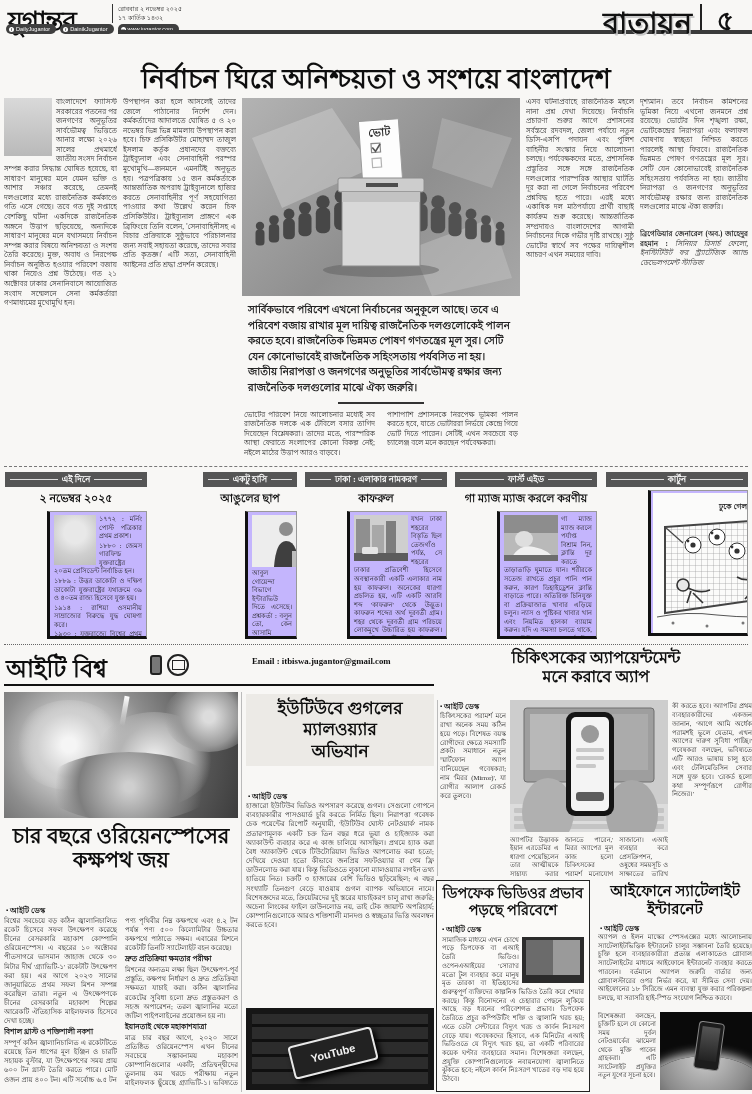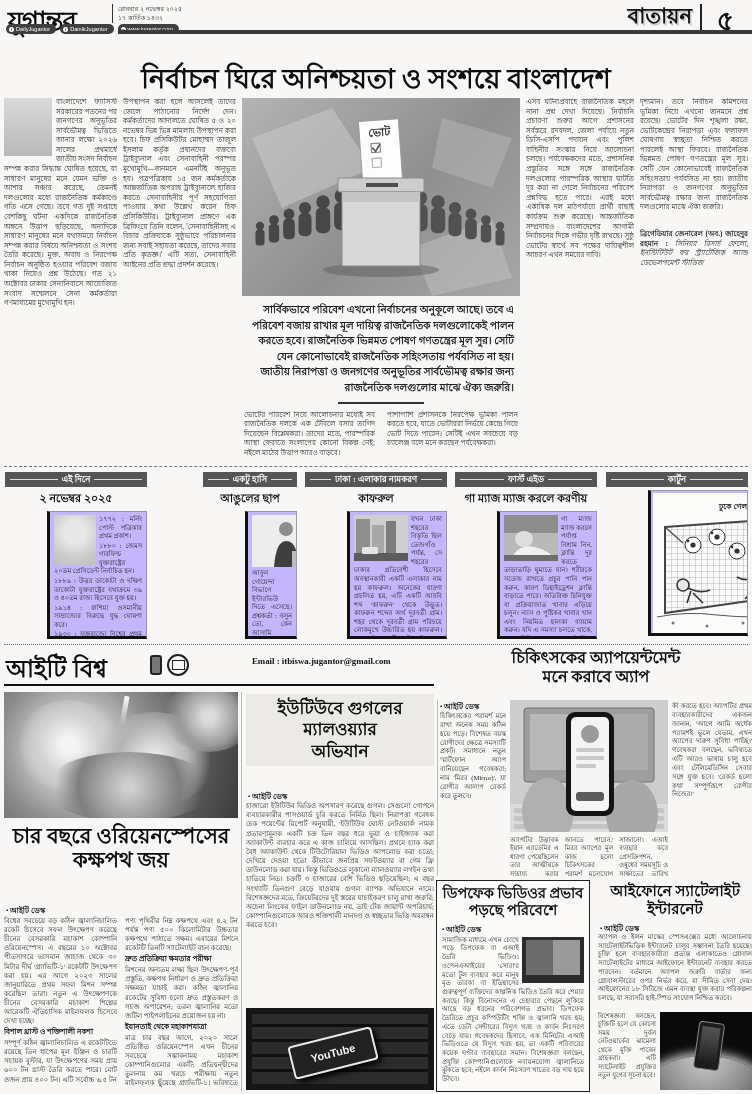--- a/index.html
+++ b/index.html
@@ -12,36 +12,36 @@
   .logo{position:absolute;left:8px;top:1px;font-size:26px;font-weight:900;letter-spacing:-1px;color:#0d0d0d;
         font-family:"Liberation Sans","DejaVu Sans",sans-serif;}
   .dates{position:absolute;left:112px;top:4px;border-left:1.5px solid #333;padding-left:5px;
          font-size:6.3px;line-height:1.5;color:#222;font-family:"Liberation Sans",sans-serif;}
   .badges{position:absolute;left:6px;top:24px;display:flex;gap:4px;}
   .badge{background:#3f3f3f;color:#fff;border-radius:6px;font-size:5.6px;line-height:9px;height:10px;
          padding:0 6px 0 3px;display:flex;align-items:center;gap:2px;font-family:"Liberation Sans",sans-serif;}
   .badge .dot{width:5px;height:5px;border-radius:50%;background:#fff;color:#333;font-size:4px;line-height:5px;
          text-align:center;font-weight:bold;}
   .head-rule{position:absolute;left:118px;top:30px;width:634px;height:4px;background:#3a3a3a;}
-  .nameplate{position:absolute;right:60px;top:0px;font-size:21px;font-weight:900;color:#111;
+  .nameplate{position:absolute;right:60px;top:0px;font-size:29px;font-weight:900;color:#111;
              font-family:"Liberation Sans","DejaVu Sans",sans-serif;text-shadow:1.5px 1.5px 0 #c9c9c9;}
   .np-bar{position:absolute;right:50px;top:4px;width:2px;height:26px;background:#222;}
   .np-num{position:absolute;right:18px;top:0px;font-size:27px;font-weight:900;color:#111;}
 
   
   .kicker{position:absolute;left:0;top:44px;width:752px;text-align:center;font-size:13px;letter-spacing:2px;color:#222;}
   .headline{position:absolute;left:0;top:58px;width:752px;text-align:center;font-size:27px;font-weight:bold;color:#0e0e0e;}
   .col{position:absolute;top:98px;height:364px;overflow:hidden;font-size:7.2px;line-height:1.33;
        text-align:justify;color:#262626;}
   .colL1{left:4px;width:113px;} .colL2{left:123px;width:113px;}
   .colR1{left:526px;width:108px;} .colR2{left:640px;width:108px;}
   .author-photo{float:left;width:48px;height:58px;margin:0 4px 2px 0;background:linear-gradient(180deg,#d9d9d9,#b9b9b9);}
   .center-zone{position:absolute;left:242px;top:98px;width:278px;height:364px;}
   .ballot-fig{width:278px;height:198px;background:linear-gradient(135deg,#b3b3b3,#8f8f8f 55%,#a7a7a7);overflow:hidden;}
-  .pull-quote{margin-top:6px;padding:0 6px;text-align:right;font-size:10.4px;line-height:1.5;font-weight:bold;color:#222;}
+  .pull-quote{margin-top:6px;padding:0 6px;text-align:left;font-size:10.4px;line-height:1.5;font-weight:bold;color:#222;}
   .quote-rule{width:86px;height:2px;background:#333;margin:6px auto 7px auto;}
   .bq-row{display:flex;gap:12px;padding:0 2px;}
   .bq{flex:1;font-size:7.2px;line-height:1.33;text-align:justify;height:58px;overflow:hidden;color:#262626;}
   .credit{margin-top:17px;font-size:7.2px;line-height:1.35;}
   .credit .nm{font-weight:bold;} .credit .tt{font-style:italic;}
 
   .div-dash{position:absolute;left:4px;top:466px;width:744px;border-top:1.5px dashed #777;}
   .div-dot1{position:absolute;left:4px;top:644px;width:744px;border-top:1.5px dotted #666;}
 
   

